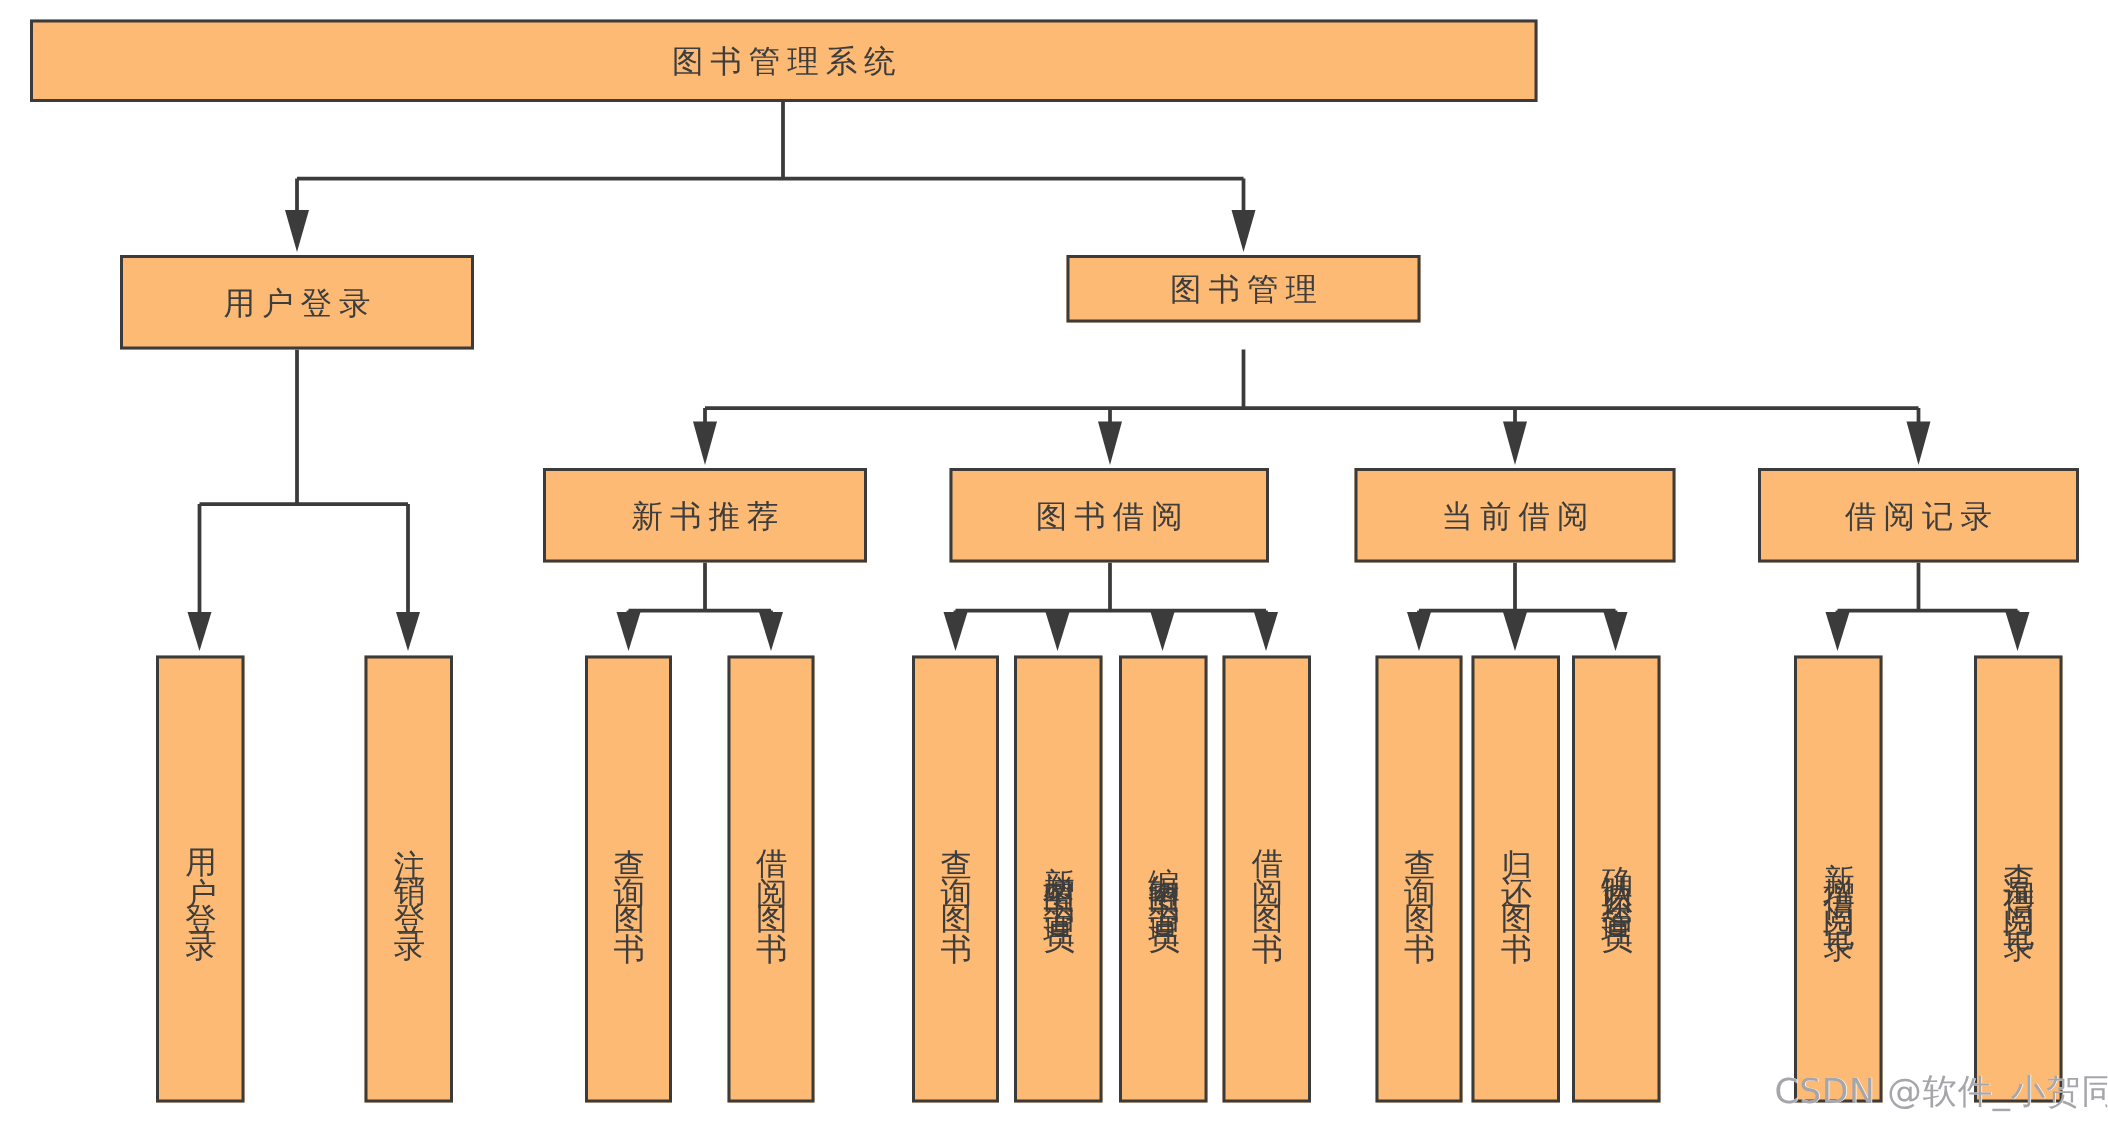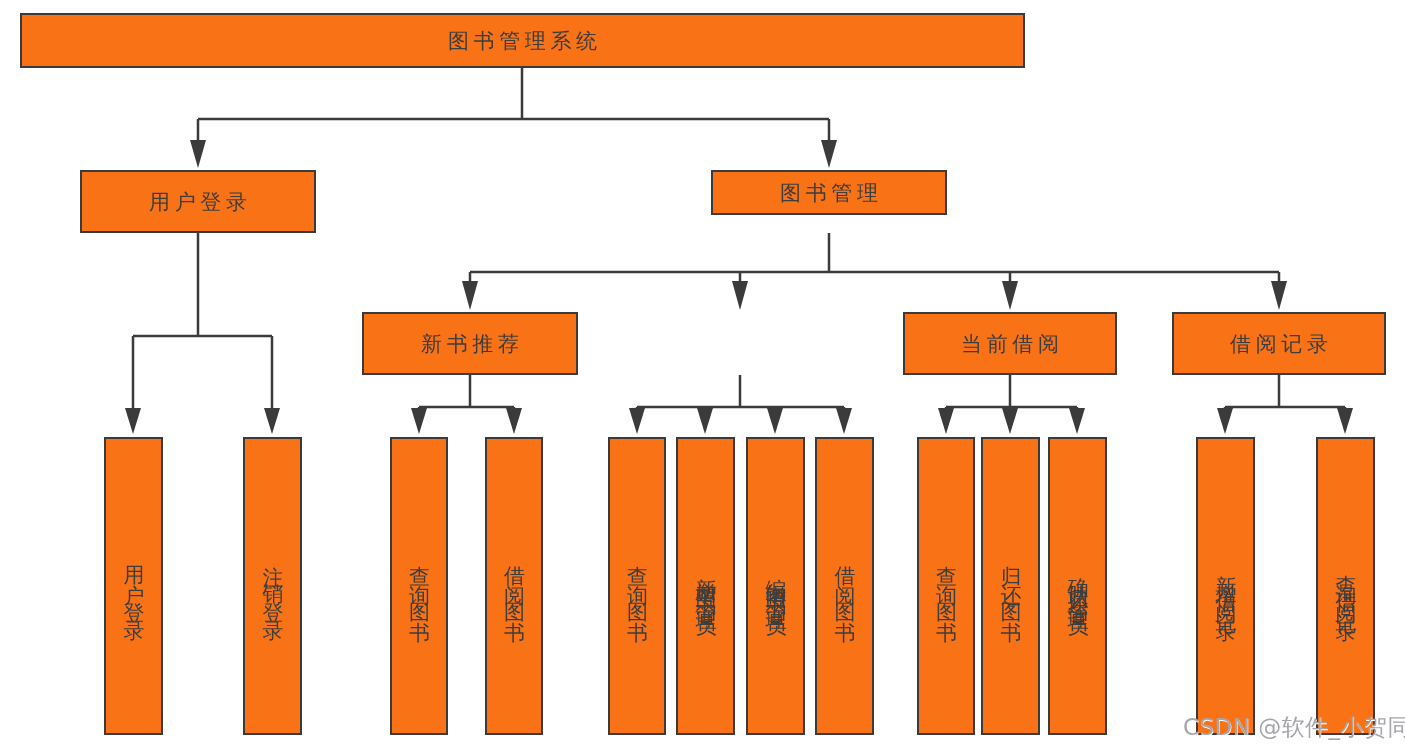--- a/index.html
+++ b/index.html
@@ -12,21 +12,21 @@
     overflow: hidden;
   }
   .connectors {
     position: absolute;
     left: 0; top: 0;
     width: 1405px; height: 747px;
   }
   .node {
     position: absolute;
     box-sizing: border-box;
-    background: #f97316;
+    background: #fdba74;
     border: 2.5px solid #3b3b3b;
     color: #3d3d3d;
     display: flex;
     align-items: center;
     justify-content: center;
     text-align: center;
   }
   .h-node {
     font-size: 21px;
     letter-spacing: 0.22em;
@@ -90,20 +90,21 @@
       <polygon points="1337,408 1353,408 1345,434"></polygon>
     </g>
   </svg>
 
   <div class="node h-node" style="left:20px; top:13px; width:1005px; height:55px;">图书管理系统</div>
 
   <div class="node h-node" style="left:80px; top:170px; width:236px; height:63px;">用户登录</div>
   <div class="node h-node" style="left:711px; top:170px; width:236px; height:45px;">图书管理</div>
 
   <div class="node h-node" style="left:362px; top:312px; width:216px; height:63px;">新书推荐</div>
+  <div class="node h-node" style="left:633px; top:312px; width:213px; height:63px;">图书借阅</div>
   <div class="node h-node" style="left:903px; top:312px; width:214px; height:63px;">当前借阅</div>
   <div class="node h-node" style="left:1172px; top:312px; width:214px; height:63px;">借阅记录</div>
 
   <div class="node v-node len4" style="left:104px; top:437px; width:59px; height:298px;">用户登录</div>
   <div class="node v-node len4" style="left:243px; top:437px; width:59px; height:298px;">注销登录</div>
 
   <div class="node v-node len4" style="left:390px; top:437px; width:58px; height:298px;">查询图书</div>
   <div class="node v-node len4" style="left:485px; top:437px; width:58px; height:298px;">借阅图书</div>
 
   <div class="node v-node len4" style="left:608px; top:437px; width:58px; height:298px;">查询图书</div>

